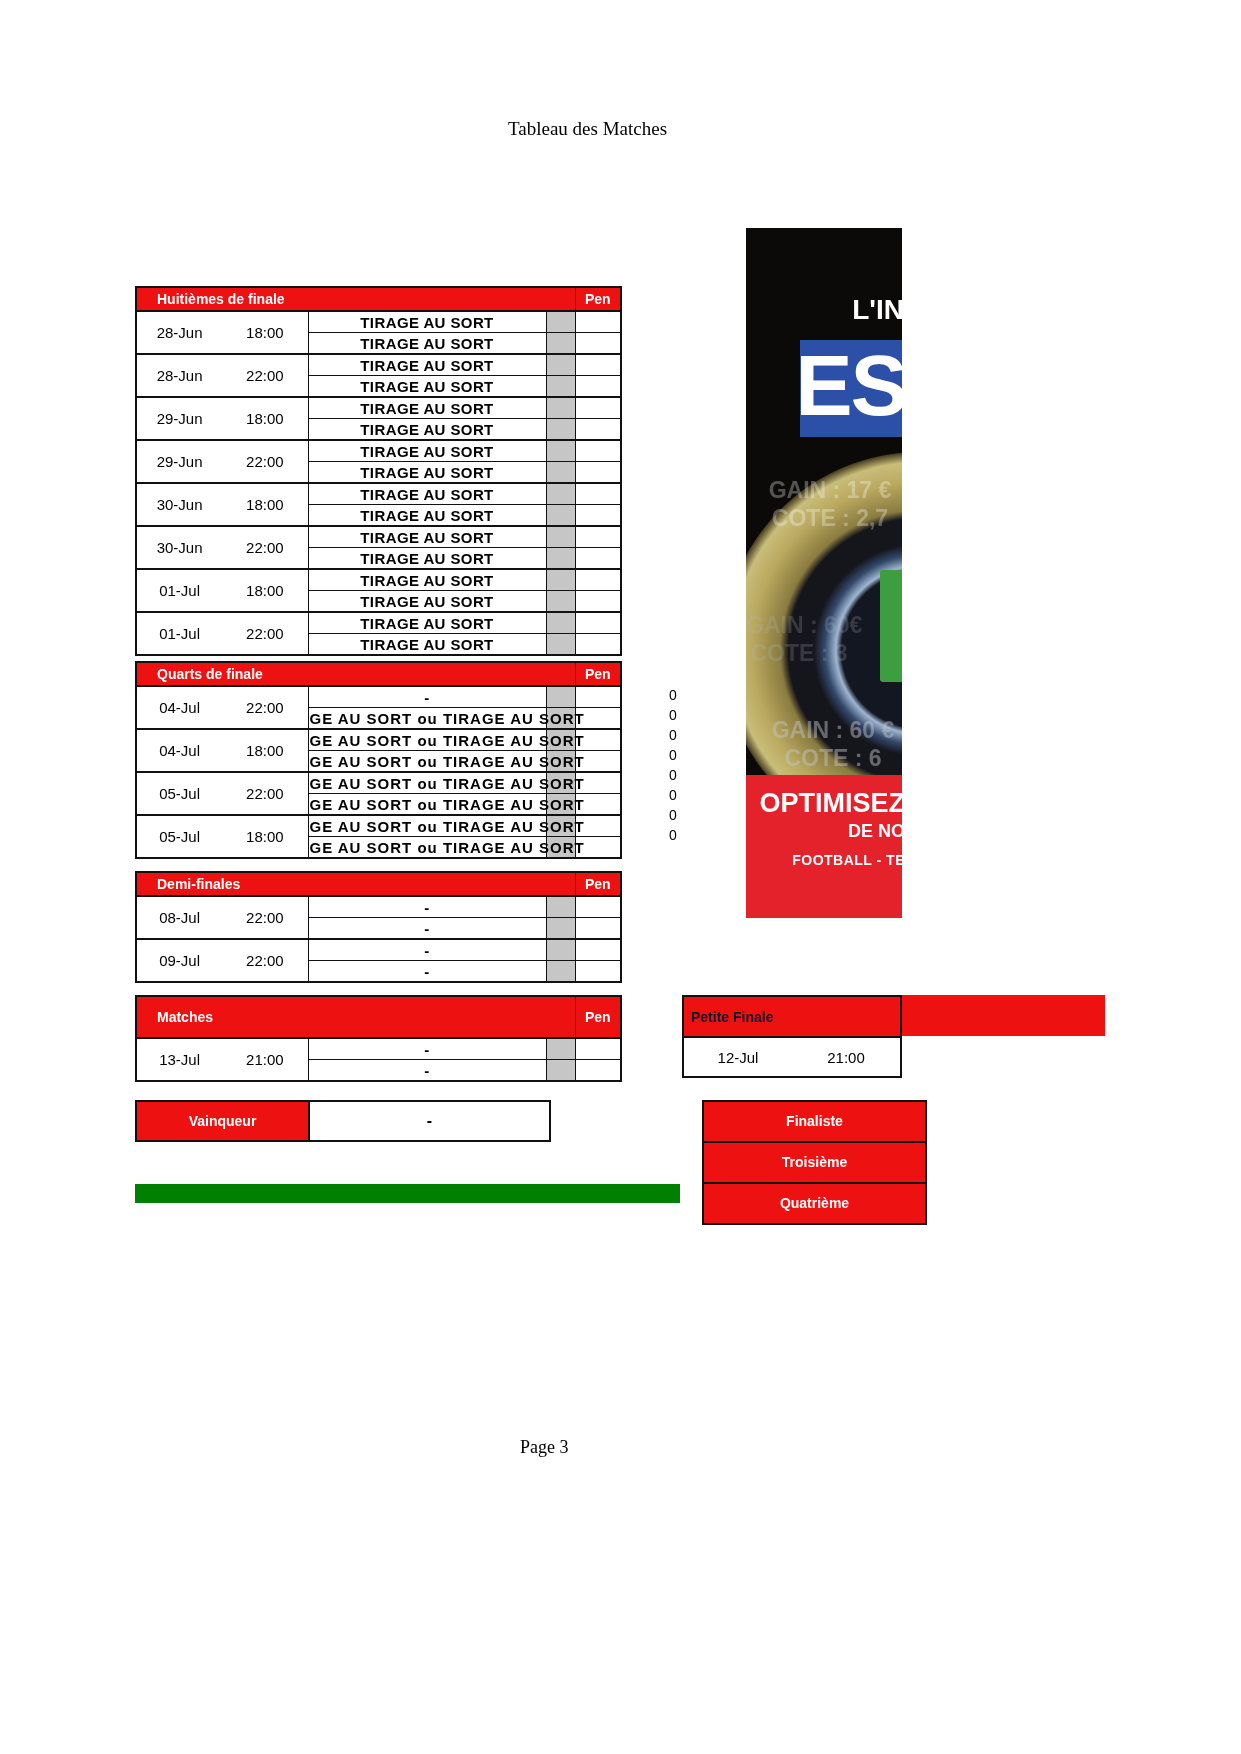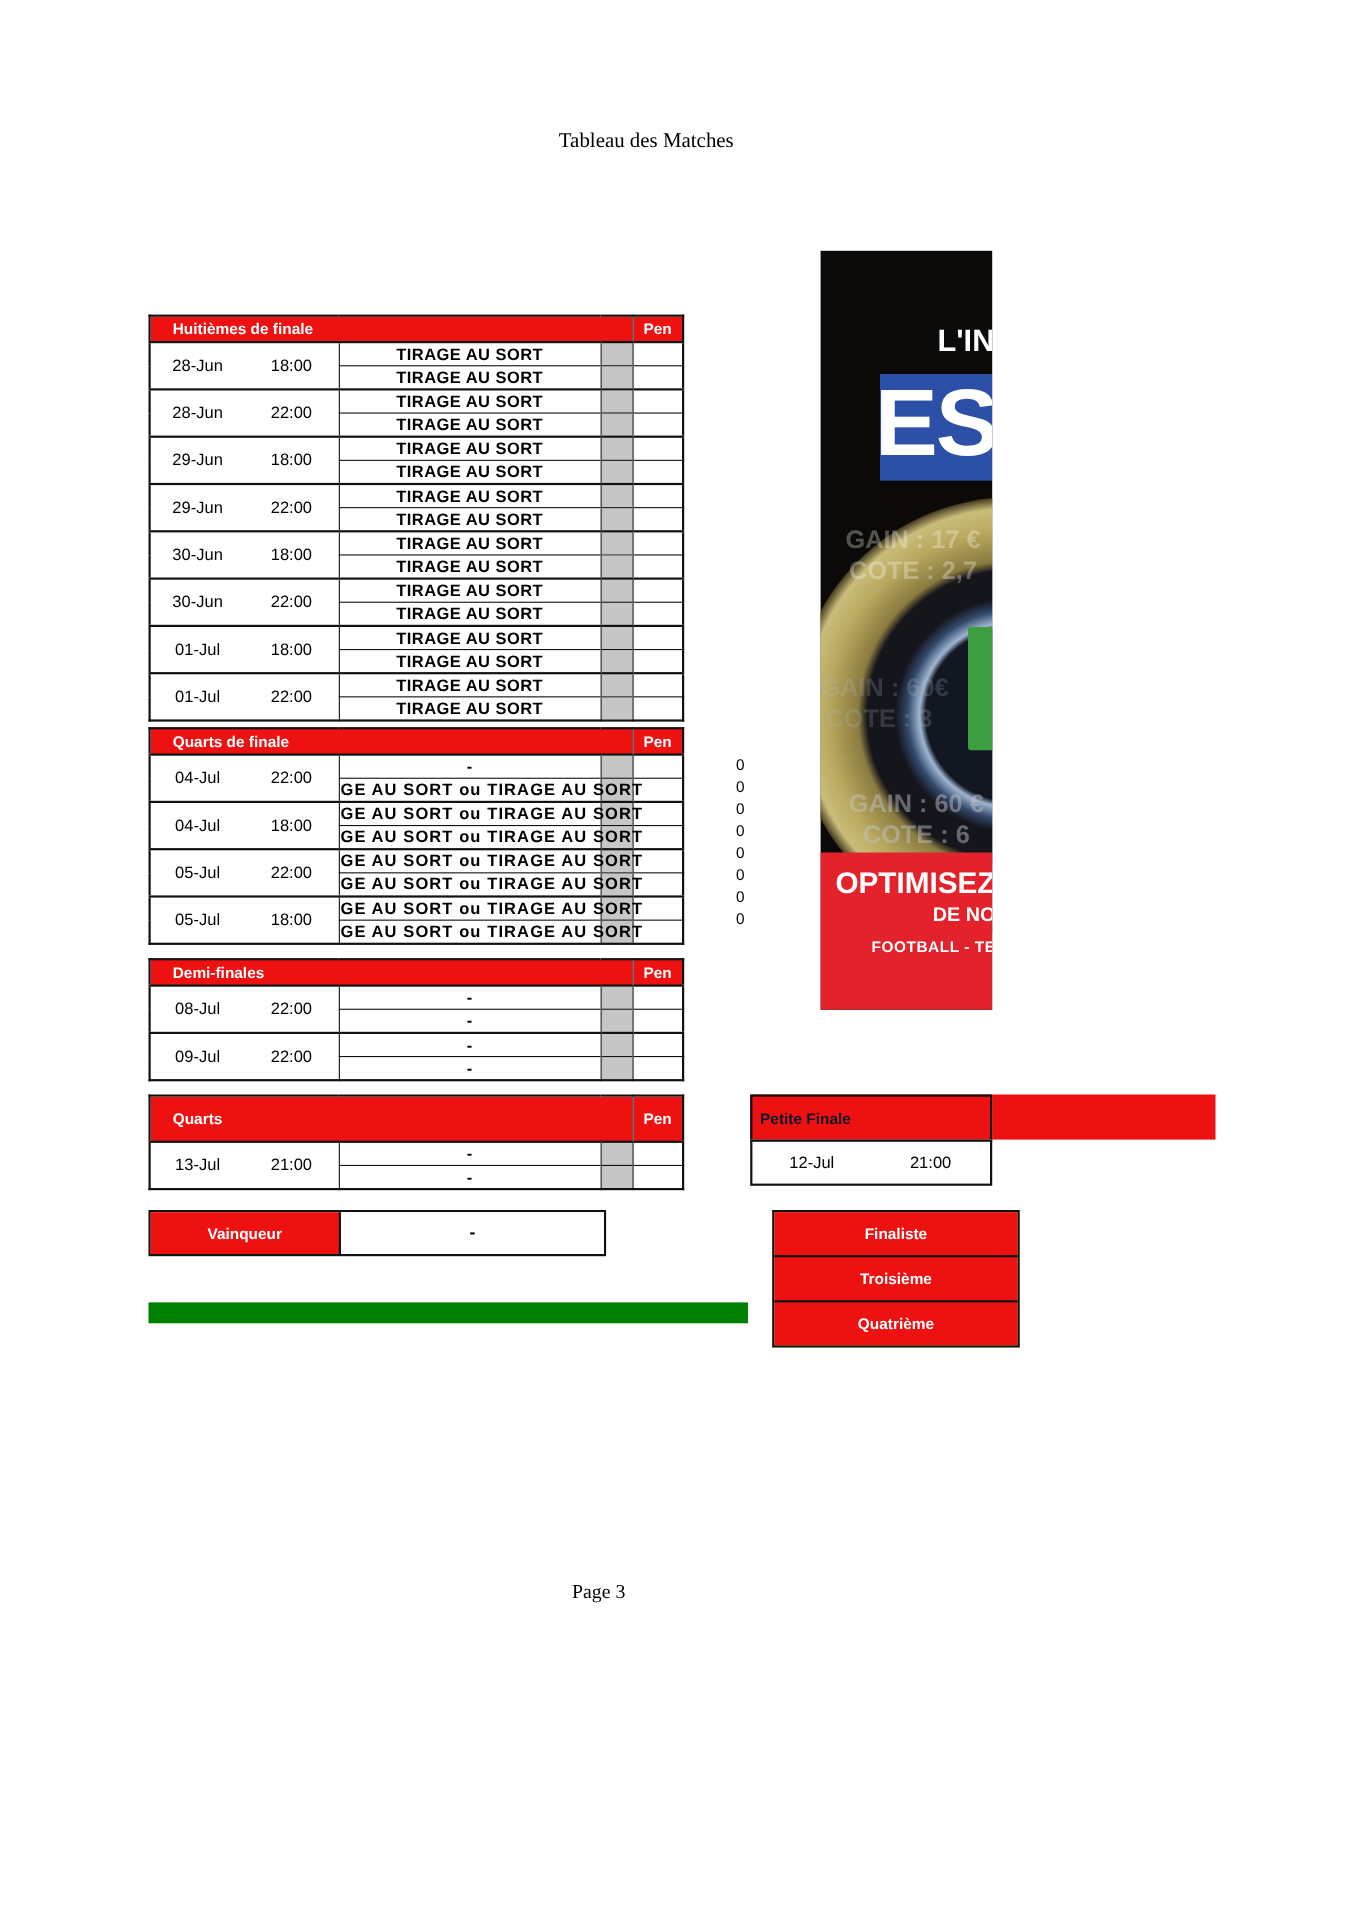--- a/index.html
+++ b/index.html
@@ -427,21 +427,21 @@
 
   <table class="mt finale-t" style="top:995px">
     <colgroup>
         <col style="width:172px">
         <col style="width:238px">
         <col style="width:29px">
         <col style="width:46px">
       </colgroup>
     <tbody>
         <tr class="hdr">
-      <td class="hdr-label" colspan="3">Quarts</td>
+      <td class="hdr-label" colspan="3">Matches</td>
       <td class="hdr-pen">Pen</td>
     </tr>
     <tr class="r1">
       <td class="dt" rowspan="2">
             <div class="dtw">
               <span>13-Jul</span>
               <span>21:00</span>
             </div>
           </td>
       <td class="team">-</td>

